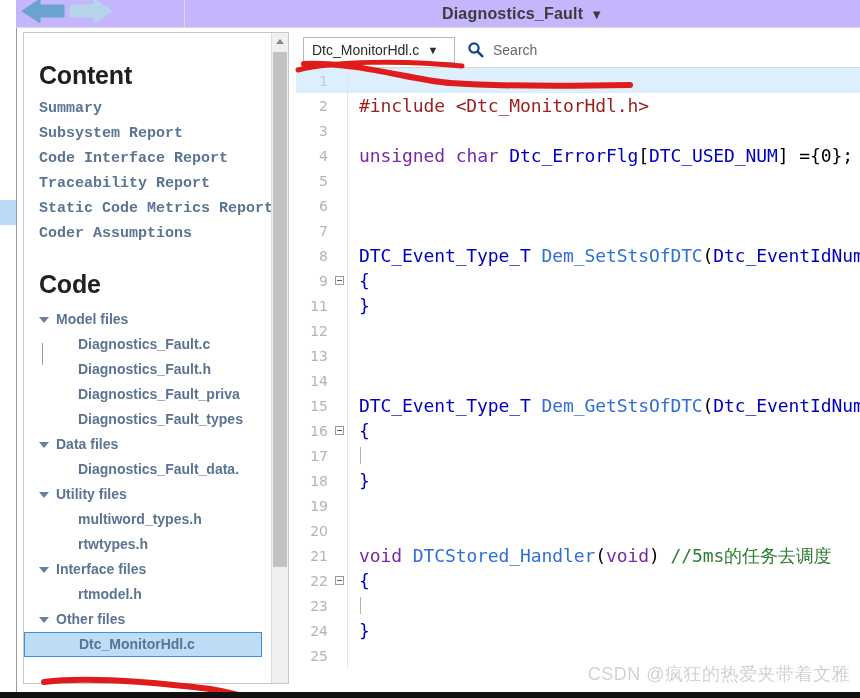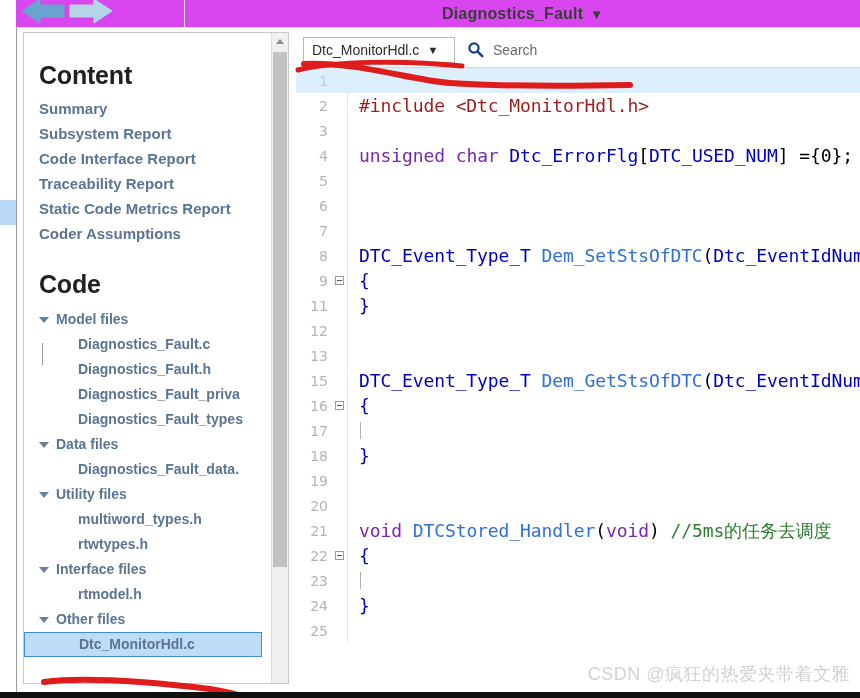--- a/index.html
+++ b/index.html
@@ -38,21 +38,21 @@
   .strip-sel { background: #b9d9f5; color: #1c4f8b; }
   .bg-strip-rule {
     position: absolute; left: 16px; top: 0;
     width: 1px; height: 698px; background: #9b9b9b; z-index: 2;
   }
 
   
   .toolbar {
     position: absolute; left: 16px; top: 0;
     width: 844px; height: 28px;
-    background: #d946ef;
+    background: #c4b5fd;
     border-bottom: 1px solid #dcdcdc;
     z-index: 5;
   }
   .nav-arrows {
     position: absolute; left: 4px; top: -4px;
     width: 96px; height: 32px;
   }
   .title-area {
     position: absolute; left: 168px; top: 0;
     right: 0; height: 28px;
@@ -85,21 +85,21 @@
   .h-content {
     font-size: 25px; font-weight: bold; color: #202020;
     margin: 28px 0 6px 0; letter-spacing: -0.2px;
   }
   .h-code {
     font-size: 25px; font-weight: bold; color: #202020;
     margin: 24px 0 8px 0; letter-spacing: -0.2px;
   }
   .toc-link {
     font-size: 15px; font-weight: bold; color: #5b7494;
-    line-height: 25px; white-space: nowrap; cursor: pointer;
+    line-height: 25px; white-space: nowrap; cursor: pointer; font-family: Liberation Mono, monospace;
   }
   .tree-group {
     font-size: 14px; font-weight: bold; color: #5b7494;
     line-height: 25px; white-space: nowrap; cursor: pointer;
     display: flex; align-items: center;
   }
   .tri {
     display: inline-block;
     width: 0; height: 0;
     border-left: 5px solid transparent;
@@ -478,20 +478,26 @@
           <div class="codeborder"></div>
           <div class="code-text"></div>
         </div>
         <div class="code-line">
           <div class="gutter">13</div>
           <div class="fold"></div>
           <div class="codeborder"></div>
           <div class="code-text"></div>
         </div>
         <div class="code-line">
+          <div class="gutter">14</div>
+          <div class="fold"></div>
+          <div class="codeborder"></div>
+          <div class="code-text"></div>
+        </div>
+        <div class="code-line">
           <div class="gutter">15</div>
           <div class="fold"></div>
           <div class="codeborder"></div>
           <div class="code-text"><span class="tk-type">DTC_Event_Type_T</span><span class="tk-plain"> </span><span class="tk-fn">Dem_GetStsOfDTC</span><span class="tk-punc">(</span><span class="tk-type">Dtc_EventIdNum</span><span class="tk-plain"> </span><span class="tk-type">DemEventId</span><span class="tk-punc">)</span></div>
         </div>
         <div class="code-line">
           <div class="gutter">16</div>
           <div class="fold">
             <div class="fold-box"></div>
           </div>

